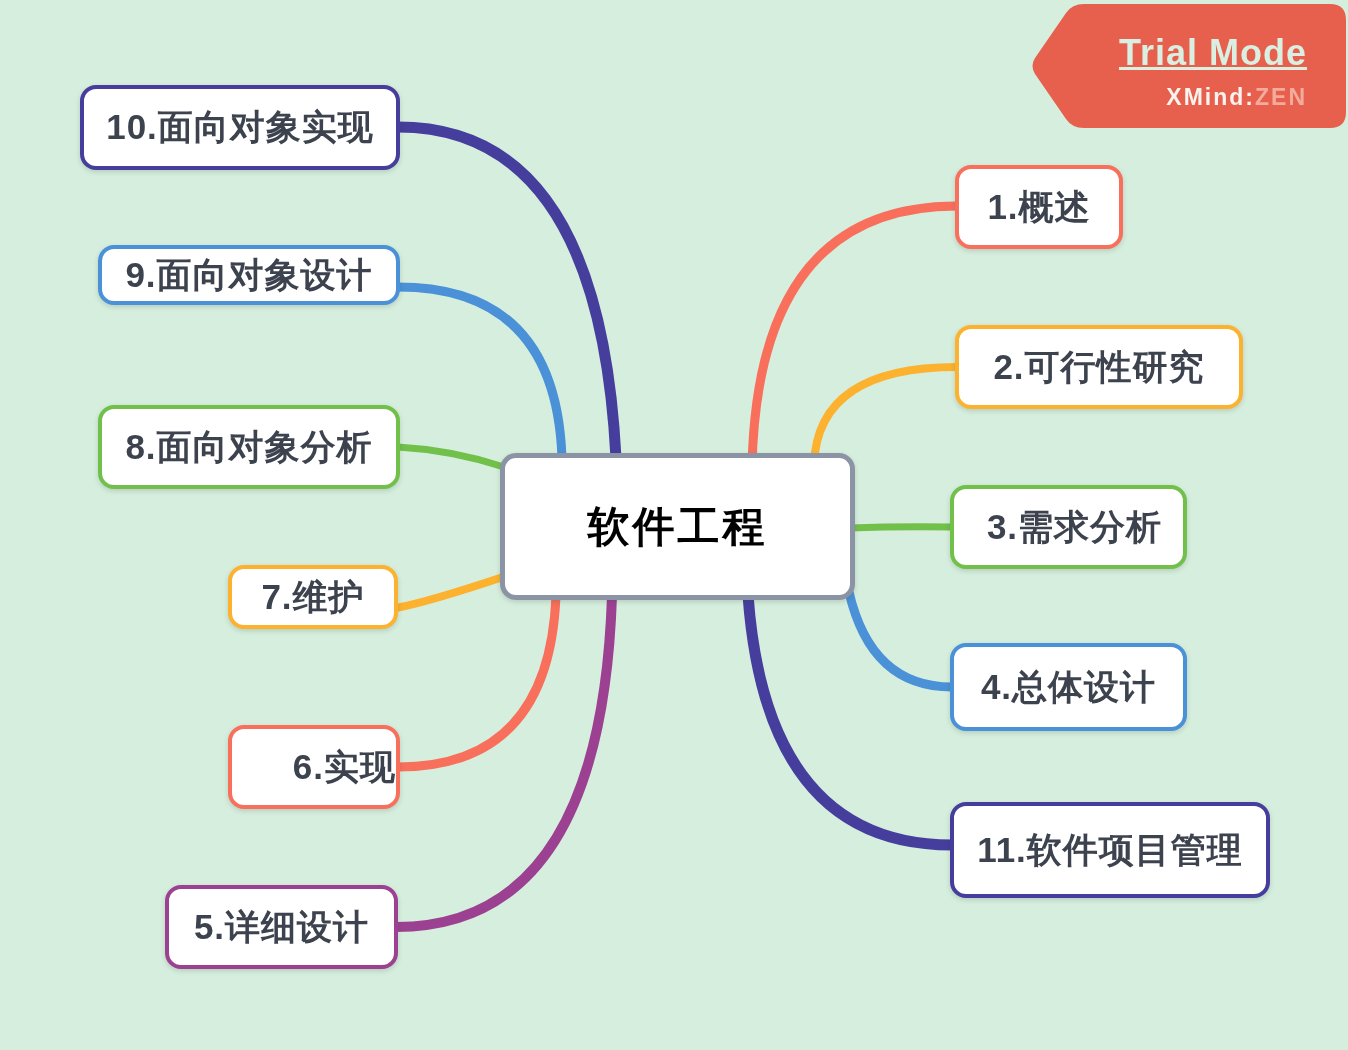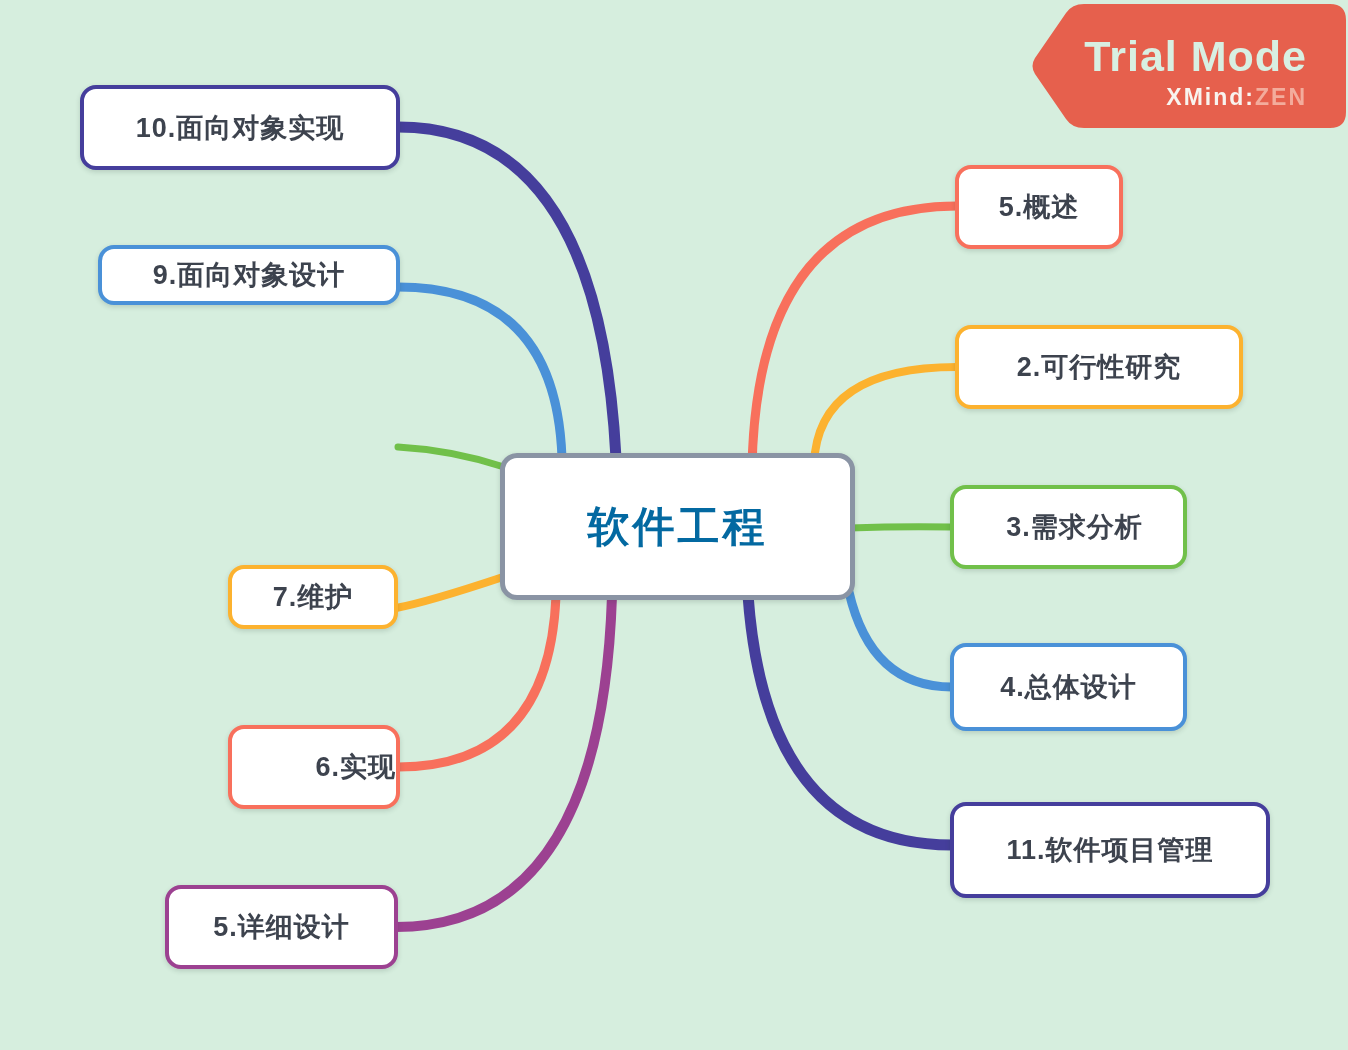--- a/index.html
+++ b/index.html
@@ -16,21 +16,21 @@
 
   .topic,.root-topic{
     position:absolute;box-sizing:border-box;
     background:#ffffff;
     display:flex;align-items:center;justify-content:center;
     color:#3d434e;
     box-shadow:0 2px 5px rgba(40,60,50,.18);
   }
   .topic{
     border:4px solid #999;border-radius:16px;
-    font-size:27px;font-weight:600;letter-spacing:1px;
+    font-size:35px;font-weight:600;letter-spacing:1px;
     white-space:nowrap;
   }
   .root-topic{
     border:5px solid #8a94a4;border-radius:16px;
     font-size:42px;font-weight:700;letter-spacing:3px;
   }
 
   
   .root-pos{left:500px;top:453px;width:355px;height:147px;}
   .n1 {left:955px;top:165px;width:168px;height:84px;}
@@ -43,21 +43,21 @@
   .n7 {left:228px;top:565px;width:170px;height:64px;}
   .n8 {left:98px; top:405px;width:302px;height:84px;}
   .n9 {left:98px; top:245px;width:302px;height:60px;}
   .n10{left:80px; top:85px; width:320px;height:85px;}
 
   
   .banner{position:absolute;right:0;top:0;width:332px;height:142px;}
   .banner svg{position:absolute;left:0;top:0;}
   .trial-title{
     position:absolute;right:41px;top:32px;
-    font-size:43px;font-weight:700;letter-spacing:1px;
+    font-size:36px;font-weight:700;letter-spacing:1px;text-decoration:underline;
   }
   .trial-brand{
     position:absolute;right:41px;top:84px;
     font-size:23px;font-weight:700;letter-spacing:2px;
   }
 </style>
 </head>
 <body>
 
 <div class="stage" style="background: rgb(214, 238, 222);">
@@ -69,44 +69,47 @@
     <path stroke-width="9" d="M849,592 Q871,687 952,687" stroke="#4a91d8"></path>
     <path stroke-width="11" d="M748,595 Q766,845 952,845" stroke="#453e9c"></path>
     <path stroke-width="10" d="M612,596 Q601,927 396,927" stroke="#9c4191"></path>
     <path stroke-width="9" d="M556,596 Q549,767 398,767" stroke="#f8705c"></path>
     <path stroke-width="8" d="M503,577 Q428,602 396,608" stroke="#fcb22f"></path>
     <path stroke-width="7" d="M504,467 Q452,450 398,447" stroke="#71c04a"></path>
     <path stroke-width="9" d="M562,458 Q556,287 398,287" stroke="#4a91d8"></path>
     <path stroke-width="11" d="M616,458 Q599,127 398,127" stroke="#453e9c"></path>
   </svg>
 
-  <div class="root-topic root-pos" style="border-color: rgb(138, 148, 164); color: #0369a1; border-radius: 17px;">
+  <div class="root-topic root-pos" style="border-color: rgb(138, 148, 164); color: #000000;">
     <span>软件工程</span>
   </div>
 
   <div class="topic n1" style="border-color: rgb(248, 112, 92);">
-      <span>5.概述</span>
+      <span>1.概述</span>
     </div>
   <div class="topic n2" style="border-color: rgb(252, 178, 47);">
       <span>2.可行性研究</span>
     </div>
   <div class="topic n3" style="border-color: rgb(113, 192, 74);">
       <span>3.需求分析</span>
     </div>
   <div class="topic n4" style="border-color: rgb(74, 145, 216);">
       <span>4.总体设计</span>
     </div>
   <div class="topic n5" style="border-color: rgb(156, 65, 145);">
       <span>5.详细设计</span>
     </div>
   <div class="topic n6" style="border-color: rgb(248, 112, 92);">
       <span>6.实现</span>
     </div>
   <div class="topic n7" style="border-color: rgb(252, 178, 47);">
       <span>7.维护</span>
+    </div>
+  <div class="topic n8" style="border-color: rgb(113, 192, 74);">
+      <span>8.面向对象分析</span>
     </div>
   <div class="topic n9" style="border-color: rgb(74, 145, 216);">
       <span>9.面向对象设计</span>
     </div>
   <div class="topic n10" style="border-color: rgb(69, 62, 156);">
       <span>10.面向对象实现</span>
     </div>
   <div class="topic n11" style="border-color: rgb(69, 62, 156);">
       <span>11.软件项目管理</span>
     </div>

